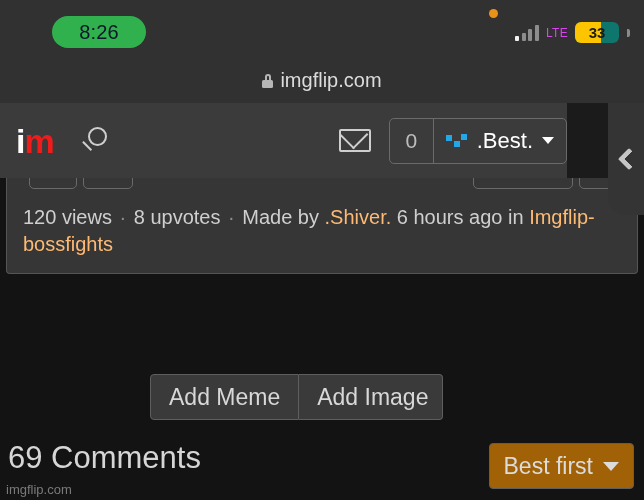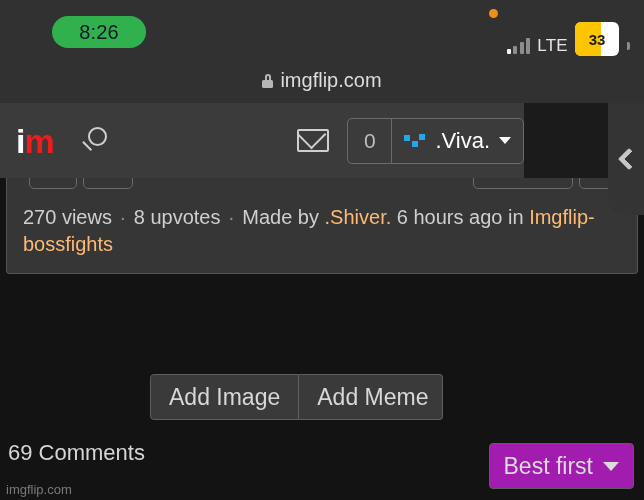--- a/index.html
+++ b/index.html
@@ -39,25 +39,25 @@
   .status-right {
     position: absolute; right: 14px; top: 22px;
     display: flex; align-items: flex-end; gap: 7px;
   }
   .signal { display: flex; align-items: flex-end; gap: 2.5px; height: 16px; }
   .signal i { display: block; width: 4px; border-radius: 1px; background: #8d8d8d; }
   .signal i:nth-child(1) { height: 5px; background: #f2f2f2; }
   .signal i:nth-child(2) { height: 8px; }
   .signal i:nth-child(3) { height: 12px; }
   .signal i:nth-child(4) { height: 16px; }
-  .lte { color: #e5e5e5; font-size: 17px; line-height: 16px; letter-spacing: 0.3px; }
+  .lte { color: #d946ef; font-size: 12px; line-height: 16px; letter-spacing: 0.3px; }
   .battery {
     position: relative;
-    width: 44px; height: 34px;
-    background: #ffffff;
+    width: 44px; height: 21px;
+    background: #0f766e;
     border-radius: 6px;
     display: flex; align-items: center;
     overflow: hidden;
     margin-bottom: -2px;
   }
   .battery .fill {
     position: absolute; left: 0; top: 0; bottom: 0;
     width: 58%;
     background: #fcc500;
   }
@@ -98,21 +98,21 @@
     width: 6px; height: 7px;
     border: 2px solid #b6b6b6;
     border-bottom: none;
     border-radius: 3px 3px 0 0;
   }
   .url-text { color: #dcdcdc; font-size: 20px; }
 
   
   .navbar {
     position: absolute; left: 0; top: 103px;
-    width: 524px; height: 75px;
+    width: 567px; height: 75px;
     background: #3b3b3b;
     display: flex; align-items: center;
   }
   .logo {
     margin-left: 16px;
     font-size: 34px;
     font-weight: bold;
     letter-spacing: -1px;
     line-height: 1;
   }
@@ -298,32 +298,32 @@
     padding-right: 14px;
   }
 
   .comments-header {
     position: absolute; left: 0; top: 262px;
     width: 644px; height: 60px;
   }
   .comments-title {
     position: absolute; left: 8px; top: 0px;
     color: #d6d6d6;
-    font-size: 22px;
+    font-size: 31px;
   }
   .watermark {
     position: absolute; left: 6px; bottom: 3px;
     color: #7a7a7a;
     font-size: 13px;
   }
   .sort-btn {
     position: absolute; right: 10px; top: 3px;
     height: 46px;
     padding: 0 14px;
-    background: #a21caf;
+    background: #a16207;
     border: 1px solid #5e5e5e;
     border-radius: 4px;
     color: #dcdcdc;
     font-size: 23px;
     display: flex; align-items: center; gap: 10px;
     font-family: "Liberation Sans", sans-serif;
   }
 </style>
 </head>
 <body>
@@ -369,57 +369,57 @@
     <div class="nav-right">
       <div class="mail-icon"></div>
       <div class="userbox">
         <div class="msg-count">0</div>
         <div class="user-chip">
           <span class="avatar">
             <span></span>
               <span></span>
               <span></span>
           </span>
-          <span>.Viva.</span>
+          <span>.Best.</span>
           <span class="caret sm"></span>
         </div>
       </div>
     </div>
   </div>
 
   <div class="edge-panel">
     <div class="chev-left"></div>
   </div>
 
   <div class="content">
 
     <div class="meta-card">
       <div class="ghost-btns">
         <i></i>
         <i></i>
         <i></i>
         <i></i>
       </div>
       <div class="meta-text">
-        <span>270 views</span>
+        <span>120 views</span>
         <span class="dot">·</span>
         <span>8 upvotes</span>
         <span class="dot">·</span>
         <span>Made by</span>
         <a href="#">.Shiver.</a>
         <span>6 hours ago</span>
         <span>in</span>
         <a href="#">Imgflip-bossfights</a>
       </div>
     </div>
 
 
     <div class="btn-row">
+      <button>Add Meme</button>
       <button>Add Image</button>
-      <button>Add Meme</button>
     </div>
 
     <div class="comments-header">
       <div class="comments-title">69 Comments</div>
       <div class="watermark">imgflip.com</div>
       <button class="sort-btn">
         <span>Best first</span>
         <span class="caret"></span>
       </button>
     </div>

